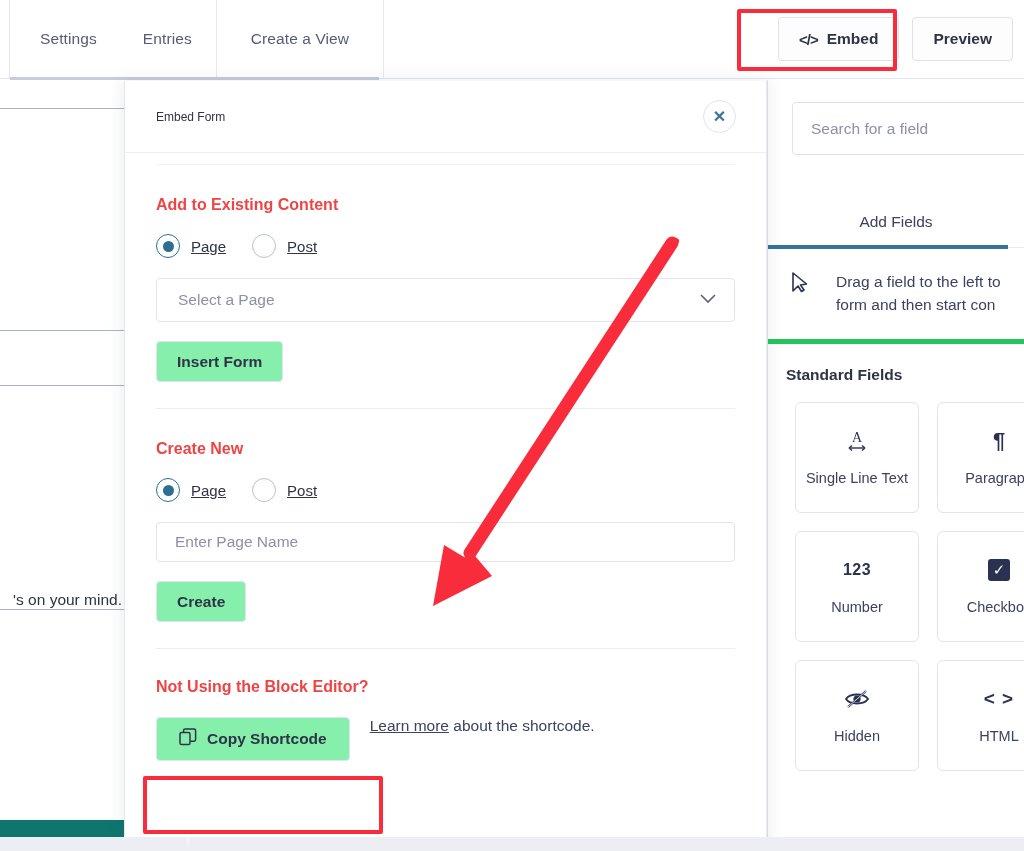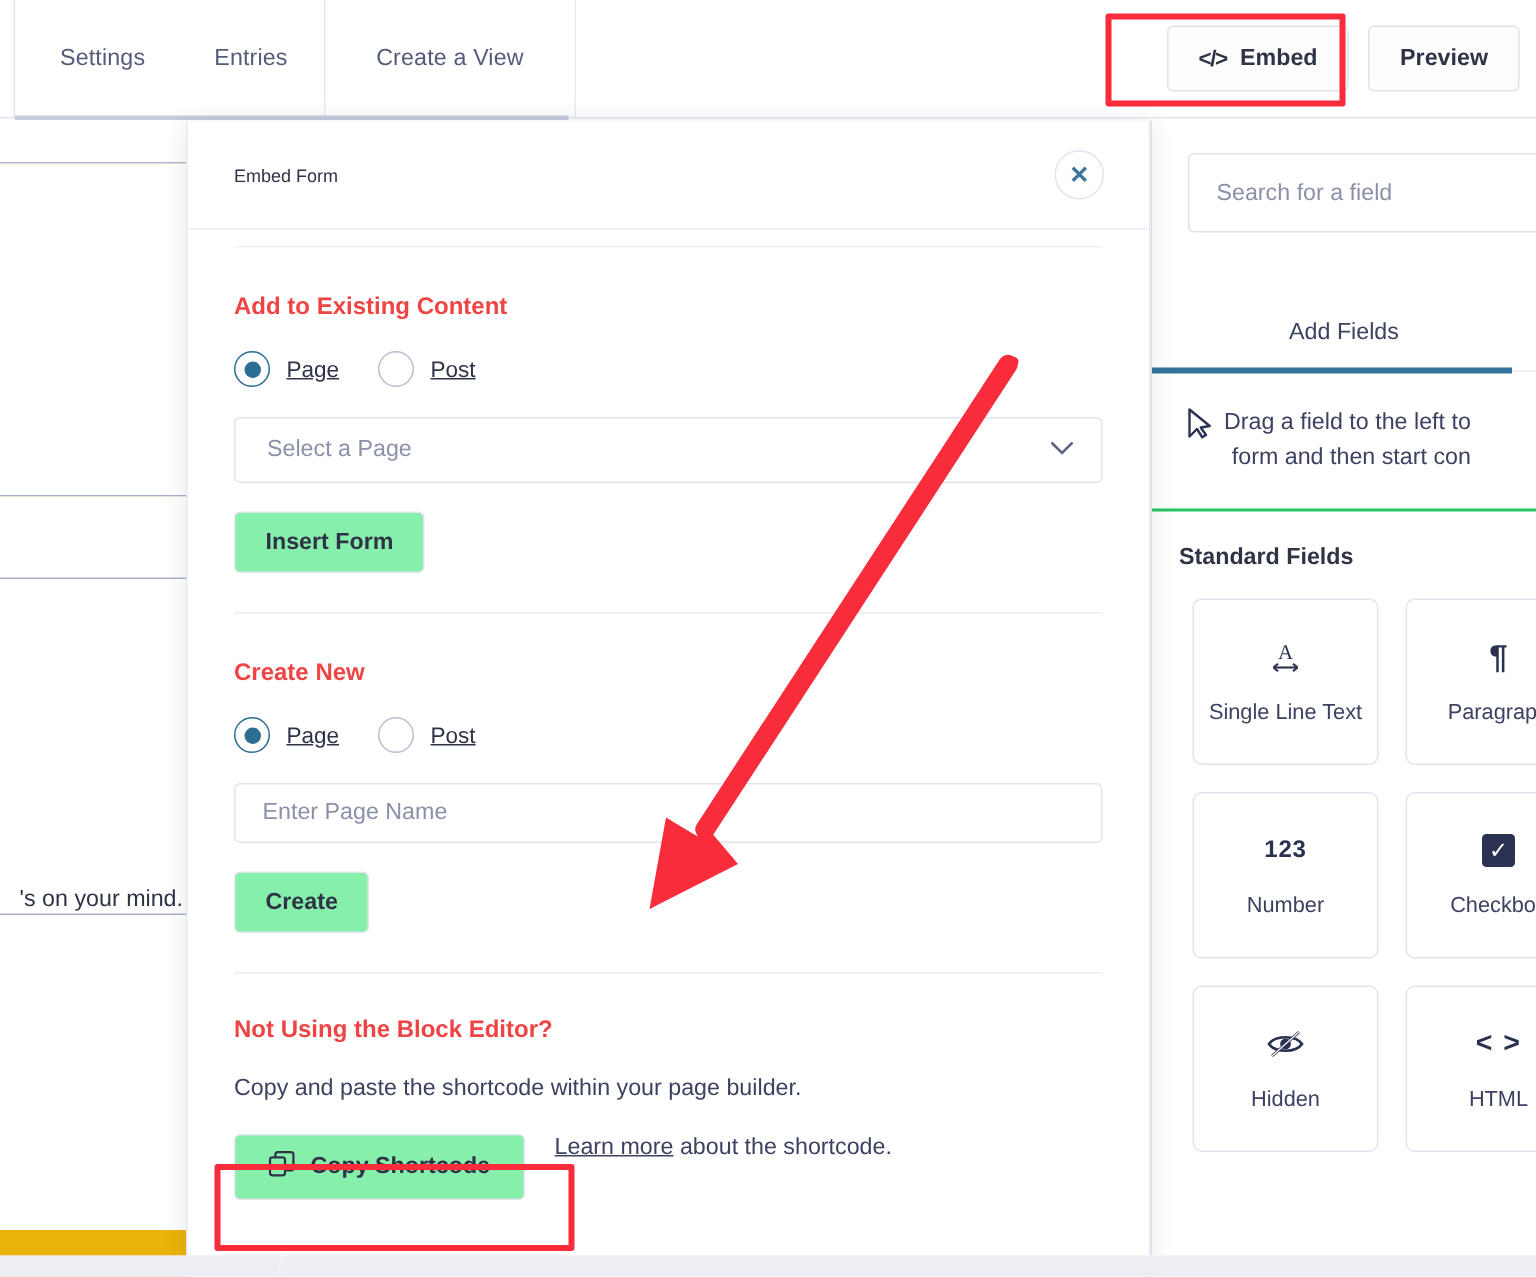--- a/index.html
+++ b/index.html
@@ -49,21 +49,21 @@
 
   
   .activeline {
     position:absolute; left:10px; top:77px; width:369px; height:3px;
     background:#c6cbdd;
   }
 
   
   .bgform {
     position:absolute; left:0; top:80px; width:124px; height:771px;
-    background:#eab308;
+    background:#0f766e;
     border-right:0;
   }
   .bgrow { border-bottom:1px solid #aab0c9; background:#fff; }
   .bgtext {
     font-size:15.5px; color:#2e3346; text-align:right;
     padding-right:2px; white-space:nowrap;
   }
 
   
   .rpanel {
@@ -85,23 +85,22 @@
     border-bottom:1px solid #e8eaf2;
     display:flex; align-items:center; justify-content:center;
     position:relative;
   }
   .rtab { font-size:15.5px; color:#3c4260; }
   .rtab-underline {
     position:absolute; left:0; bottom:-2px; width:240px; height:4px;
     background:#33739c;
   }
   .hintrow {
-    display:flex; gap:8px; padding:22px 0 22px 24px;
-    border-bottom:2px solid #22c55e;
-    text-align:right;
+    display:flex; gap:28px; padding:22px 0 22px 24px;
+    border-bottom:5px solid #22c55e;
   }
   .cursor-ico { margin-top:2px; flex:0 0 auto; }
   .hinttext { font-size:15.5px; line-height:1.5; color:#3c4260; white-space:nowrap; }
 
   .stdhead {
     font-size:15.5px; font-weight:bold; color:#2e3346;
     padding:22px 0 0 18px;
   }
   .cardgrid {
     display:grid; grid-template-columns:124px 124px; gap:18px;
@@ -366,21 +365,20 @@
       <div style="margin-top:19px;">
         <span class="btn-sm">
           <span>Create</span>
         </span>
       </div>
 
       <div class="hrline2" style="margin-top:26px;"></div>
 
       <div style="height:29px;"></div>
       <div class="sect-title">Not Using the Block Editor?</div>
-      <div class="para" style="margin-top:21px;">Copy and paste the shortcode within your page builder.</div>
 
       <div style="margin-top:21px; display:flex; gap:20px;">
         <span class="btn-sm" style="height:44px;padding:0 22px;">
           <span>
             <svg width="18" height="18" viewBox="0 0 18 18">
               <rect x="1" y="4.5" width="10" height="12" rx="1.6" fill="none" stroke="#2e3346" stroke-width="1.5"></rect>
               <path d="M4.6,4.5 L4.6,2.6 A1.6,1.6 0 0 1 6.2,1 L15,1 A1.6,1.6 0 0 1 16.6,2.6 L16.6,11.6 A1.6,1.6 0 0 1 15,13.2 L11,13.2" fill="none" stroke="#2e3346" stroke-width="1.5"></path>
             </svg>
           </span>
           <span>Copy Shortcode</span>

